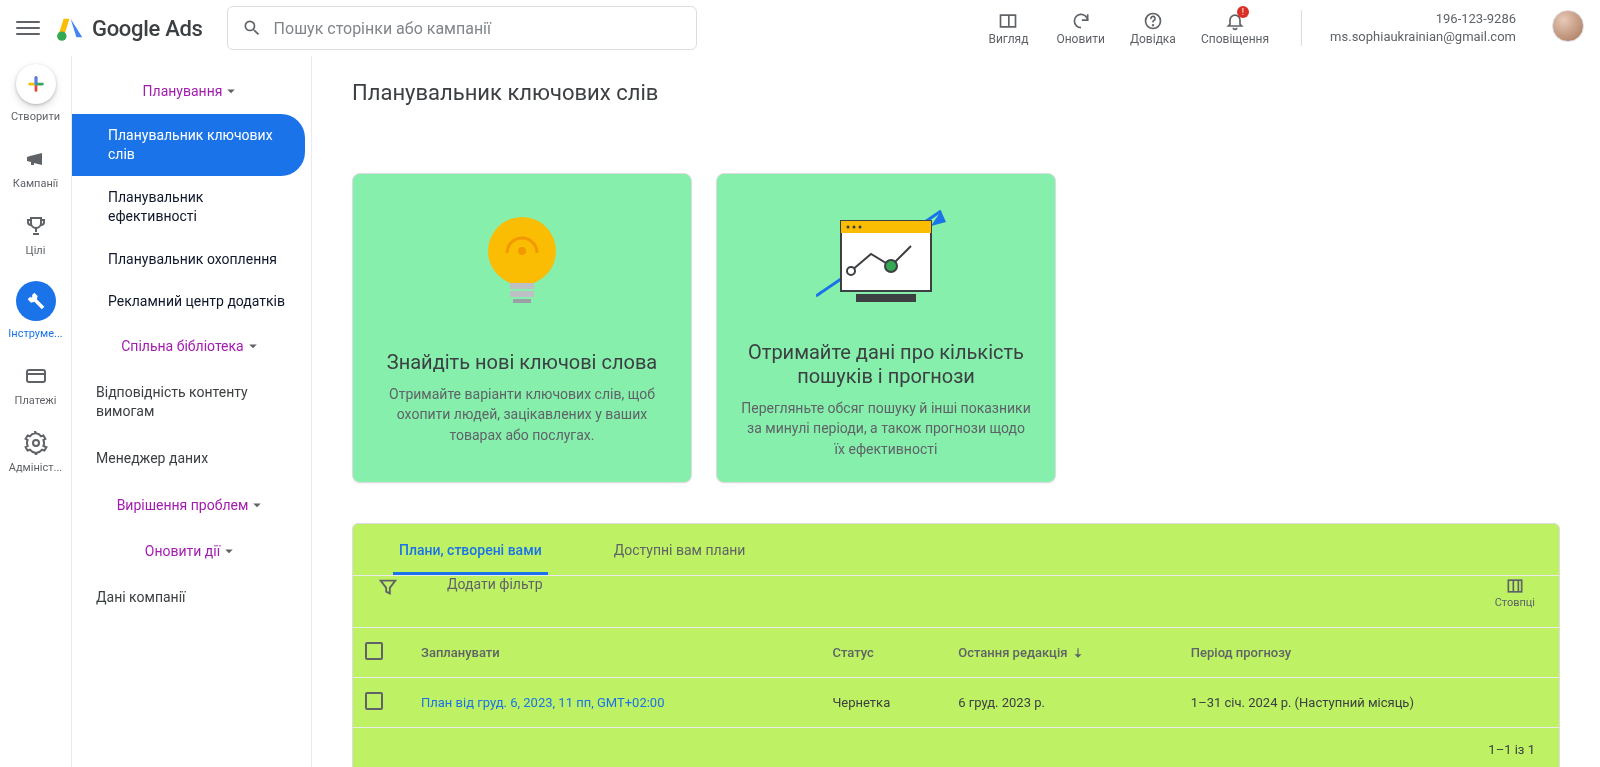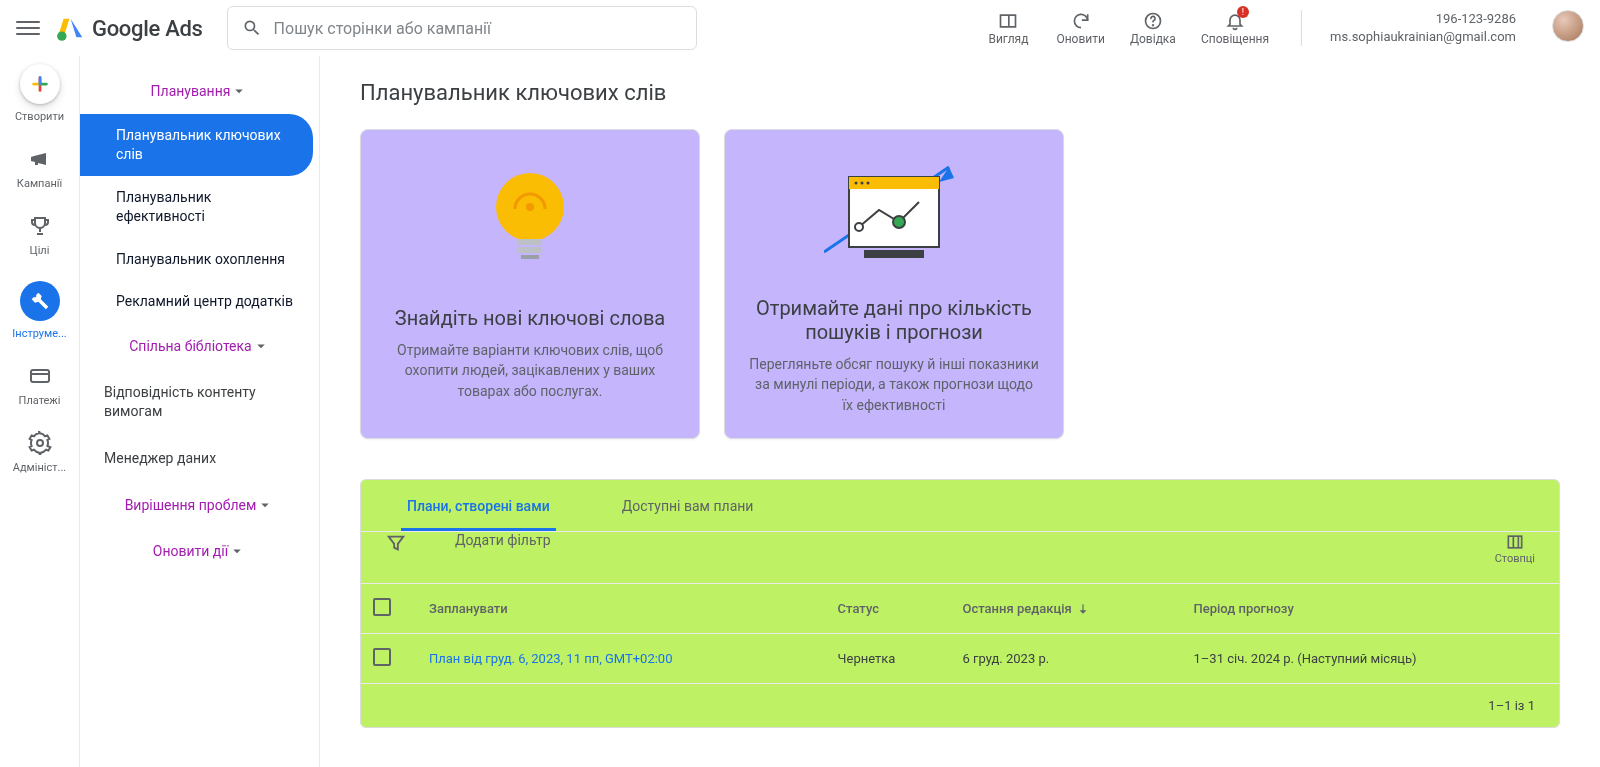--- a/index.html
+++ b/index.html
@@ -21,21 +21,21 @@
 .top-action .ticon { height:22px; display:flex; align-items:center; justify-content:center; position:relative;}
 .notif-badge { position:absolute; top:-4px; right:-4px; width:12px; height:12px; background:#d93025; border-radius:50%; color:#fff; font-size:9px; display:flex; align-items:center; justify-content:center;}
 .vline { width:1px; height:36px; background:#dadce0; margin:0 4px 0 8px;}
 .account-info { display:flex; flex-direction:column; align-items:flex-end; font-size:13px; color:#5f6368; line-height:1.4;}
 .avatar { width:32px; height:32px; border-radius:50%; background: radial-gradient(circle at 35% 30%, #e8c9b8, #a67455); margin-left:12px; border:1px solid #dadce0;}
 
 
 .body { display:flex; height: calc(100% - 56px); }
 
 
-.rail { width:80px; border-right:1px solid #e8eaed; display:flex; flex-direction:column; align-items:center; padding-top:8px; background:#fff;}
+.rail { width:72px; border-right:1px solid #e8eaed; display:flex; flex-direction:column; align-items:center; padding-top:8px; background:#fff;}
 .rail-item { display:flex; flex-direction:column; align-items:center; font-size:11px; color:#5f6368; margin-bottom:24px; cursor:pointer; width:100%;}
 .rail-item.active { color:#1a73e8; }
 .rail-circle { width:40px; height:40px; border-radius:50%; display:flex; align-items:center; justify-content:center;}
 .rail-circle.white { background:#fff; box-shadow:0 1px 3px rgba(60,64,67,.3), 0 4px 8px rgba(60,64,67,.15);}
 .rail-circle.blue { background:#1a73e8; color:#fff;}
 .rail-label { margin-top:6px; max-width:64px; text-align:center; overflow:hidden; text-overflow:ellipsis; white-space:nowrap;}
 
 
 .secnav { width:240px; border-right:1px solid #e8eaed; padding-top:12px; overflow-y:auto;}
 .secnav-group { }
@@ -43,21 +43,21 @@
 .secnav-header .chev { transition:transform .2s;}
 .secnav-header.open .chev { transform:rotate(180deg);}
 .secnav-item { padding:12px 24px 12px 36px; font-size:14px; color:#0f172a; cursor:pointer; line-height:1.35;}
 .secnav-item.selected { background:#1a73e8; color:#fff; border-top-right-radius:24px; border-bottom-right-radius:24px; margin-right:6px;}
 .secnav-flat { padding:14px 24px; font-size:14px; color:#3c4043; cursor:pointer; line-height:1.35;}
 
 
 .main { flex:1; overflow:auto; }
 .page-title { font-size:22px; color:#3c4043; padding:24px 0 24px 40px; }
 .cards { display:flex; gap:24px; padding:0 40px 40px 40px;}
-.card { background:#c4b5fd; border:1px solid #dadce0; border-radius:8px; width:340px; height:310px; padding:32px 24px; display:flex; flex-direction:column; align-items:center; text-align:center; cursor:pointer; box-shadow:0 1px 2px rgba(0,0,0,0.05);}
+.card { background:#86efac; border:1px solid #dadce0; border-radius:8px; width:340px; height:310px; padding:32px 24px; display:flex; flex-direction:column; align-items:center; text-align:center; cursor:pointer; box-shadow:0 1px 2px rgba(0,0,0,0.05);margin-top:44px;}
 .card .art { height:120px; display:flex; align-items:center; justify-content:center; margin-bottom:24px;}
 .card h3 { font-size:20px; font-weight:400; color:#3c4043; margin-bottom:10px;}
 .card p { font-size:14px; color:#5f6368; line-height:1.45;}
 
 
 .plans { margin:0 40px; background:#bef264; border:1px solid #dadce0; border-radius:6px; overflow:hidden;}
 .tabs { display:flex; padding:0 40px; border-bottom:1px solid #e8eaed; height:52px; align-items:flex-end;}
 .tab { padding:0 6px 14px 6px; margin-right:60px; font-size:14px; color:#5f6368; cursor:pointer; border-bottom:3px solid transparent;}
 .tab.active { color:#1a73e8; border-bottom-color:#1a73e8; font-weight:500;}
 .filterbar { display:flex; align-items:flex-start; height:52px; padding:0 24px; border-bottom:1px solid #e8eaed;}
@@ -222,20 +222,21 @@
       <svg class="chev" width="18" height="18" viewBox="0 0 24 24" fill="#5f6368">
           <path d="M7 10l5 5 5-5z"></path>
         </svg>
     </div>
     <div class="secnav-header">
       <span>Оновити дії</span>
       <svg class="chev" width="18" height="18" viewBox="0 0 24 24" fill="#5f6368">
           <path d="M7 10l5 5 5-5z"></path>
         </svg>
     </div>
+    <div class="secnav-flat">Дані компанії</div>
   </div>
 
   <div class="main">
     <div class="page-title">Планувальник ключових слів</div>
 
     <div class="cards">
       <div class="card">
         <div class="art">
           <svg width="90" height="110" viewBox="0 0 90 110">
             <circle cx="45" cy="40" r="34" fill="#fbbc04"></circle>

